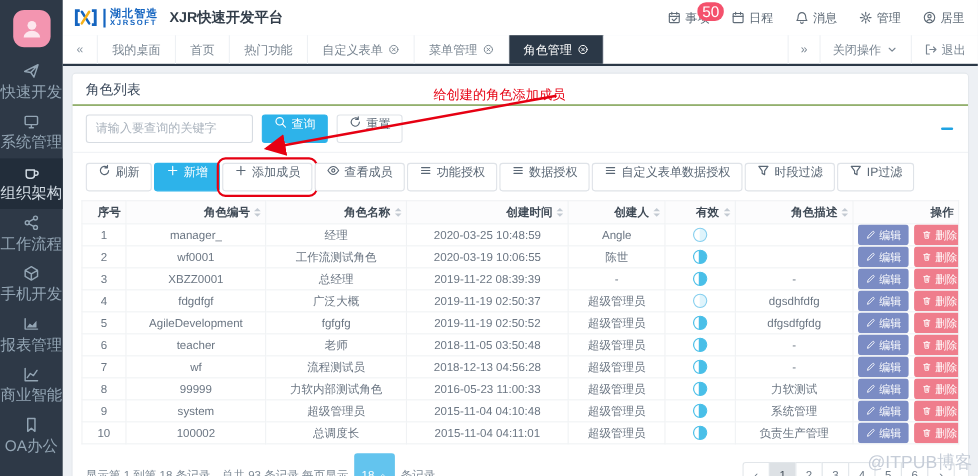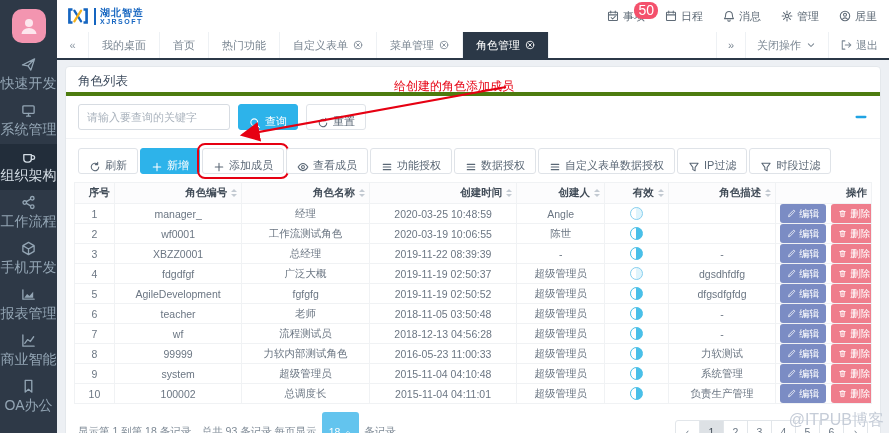--- a/index.html
+++ b/index.html
@@ -45,27 +45,27 @@
          border-right:1px solid #eef1f4; cursor:pointer; white-space:nowrap; }
   .tab .ic svg { width:10px; height:10px; }
   .tab.active { background:#2b3847; color:#fff; }
   .tab-right { margin-left:auto; display:flex; align-items:stretch; }
   .tab-ctl { display:flex; align-items:center; gap:4px; padding:0 11px; font-size:11px; color:#7a8692;
              border-left:1px solid #eef1f4; cursor:pointer; }
 
   
   .panel { margin:6px 8px 0; background:#fff; border:1px solid #e4e8ec; border-radius:4px; }
   .p-head { height:29px; line-height:29px; padding:0 12px; font-size:12.5px; color:#3c4a5c;
-            border-bottom:4px solid #4d7c0f; }
+            border-bottom:1px solid #4d7c0f; }
   .search-row { display:flex; align-items:center; gap:8px; padding:8px 12px; }
   .search-input { width:152px; height:26px; border:1px solid #d7dce2; border-radius:3px;
                   font-size:11px; padding:0 8px; color:#555; font-family:inherit; }
   .search-input::placeholder { color:#aab3bd; }
   .btn { height:26px; padding:0 10px; font-size:11px; border:1px solid #dfe3e8; background:#fff;
-         color:#5a6775; border-radius:3px; display:inline-flex; align-items:flex-end; gap:4px; cursor:pointer;
+         color:#5a6775; border-radius:3px; display:inline-flex; align-items:flex-start; gap:4px; cursor:pointer;
          font-family:inherit; white-space:nowrap; }
   .btn-primary { background:#2db3ea; border-color:#2db3ea; color:#fff; }
   .collapse-btn { margin-left:auto; color:#1fa3e3; cursor:pointer; }
   .collapse-btn svg { width:14px; height:14px; stroke-width:2.6; }
   .toolbar-row { display:flex; gap:2px; padding:9px 12px 8px; border-top:1px solid #f0f2f5; }
   .btn-addmember { outline:2px solid #e60012; outline-offset:3px; }
 
   
   .tbl-wrap { padding:0 8px; }
   table { width:100%; border-collapse:collapse; table-layout:fixed; }
@@ -200,20 +200,21 @@
           <path d="M19 1h-4v2.3h1.6v9.4H15V15h4Z" fill="#1565c0" stroke="none"></path>
           <path d="M6.7 3.2 12.8 12.8" stroke="#1565c0" stroke-width="2.1"></path>
           <path d="M12.8 3.2 6.7 12.8" stroke="#f6b21b" stroke-width="2.1"></path>
         </svg>
       </span>
       <span class="brand">
         <span class="brand-cn">湖北智造</span>
         <span class="brand-en">XJRSOFT</span>
       </span>
     </div>
+    <span class="app-title">XJR快速开发平台</span>
     <div class="topbar-right" id="top-items">
         <span class="top-item">
      <span class="ic">
             <svg viewBox="0 0 16 16">
               <rect x="2" y="3" width="12" height="11" rx="1"></rect>
               <path d="M2 6.5h12M5 1.5V4M11 1.5V4M5.5 10l2 2 3.5-3.5"></path>
             </svg>
           </span>
           <span>事项</span>
      <span class="badge">50</span>
@@ -404,29 +405,29 @@
             </svg>
           </span>
           <span>自定义表单数据授权</span>
         </button>
         <button class="btn">
      <span class="ic">
             <svg viewBox="0 0 16 16">
               <path d="M2.5 3h11L9.5 8.5V13L6.5 11.5V8.5Z"></path>
             </svg>
           </span>
+          <span>时段过滤</span>
+        </button>
+        <button class="btn">
+     <span class="ic">
+            <svg viewBox="0 0 16 16">
+              <path d="M2.5 3h11L9.5 8.5V13L6.5 11.5V8.5Z"></path>
+            </svg>
+          </span>
           <span>IP过滤</span>
-        </button>
-        <button class="btn">
-     <span class="ic">
-            <svg viewBox="0 0 16 16">
-              <path d="M2.5 3h11L9.5 8.5V13L6.5 11.5V8.5Z"></path>
-            </svg>
-          </span>
-          <span>时段过滤</span>
         </button>
       </div>
 
     <div class="tbl-wrap">
       <table>
         <colgroup>
           <col style="width:5%">
             <col style="width:16%">
             <col style="width:16%">
             <col style="width:18.5%">

